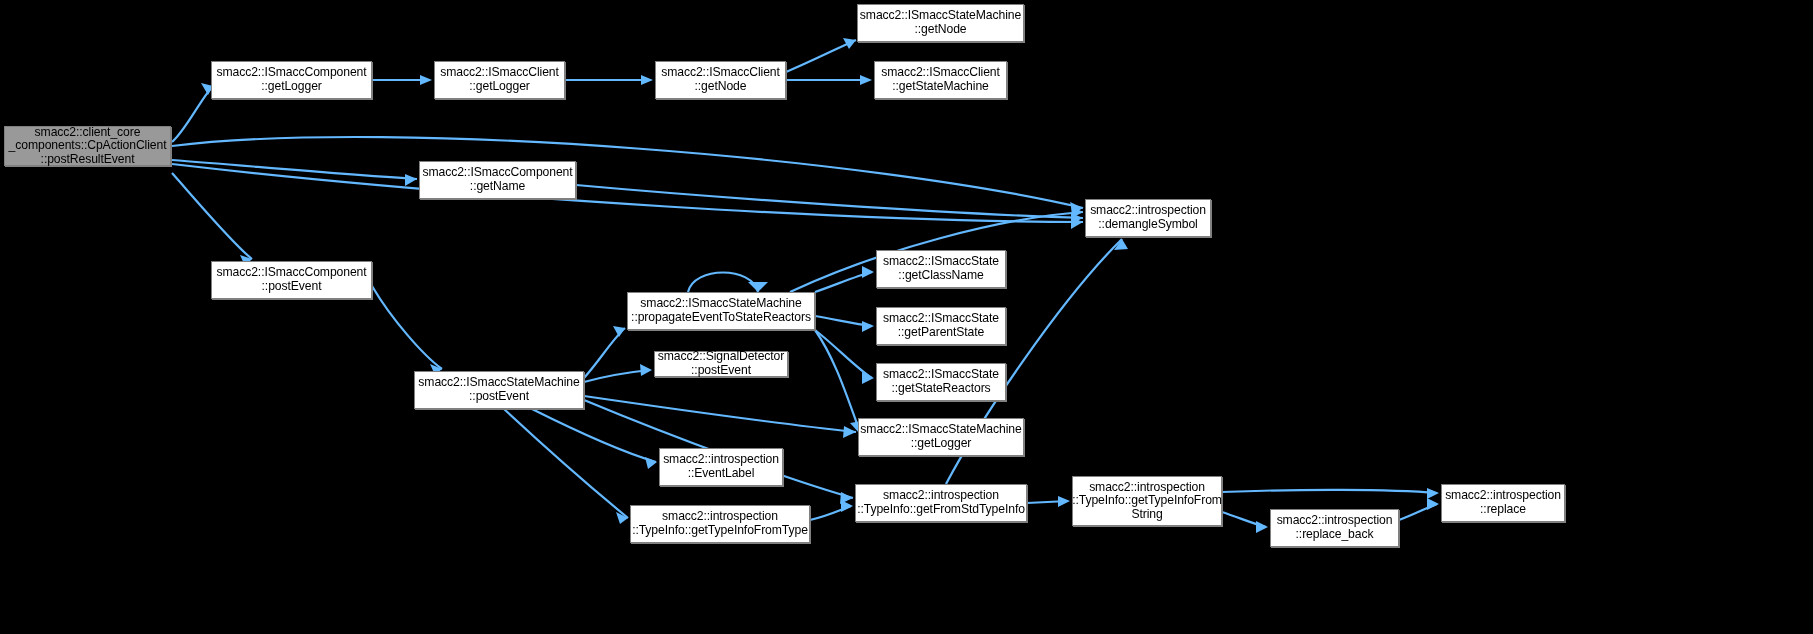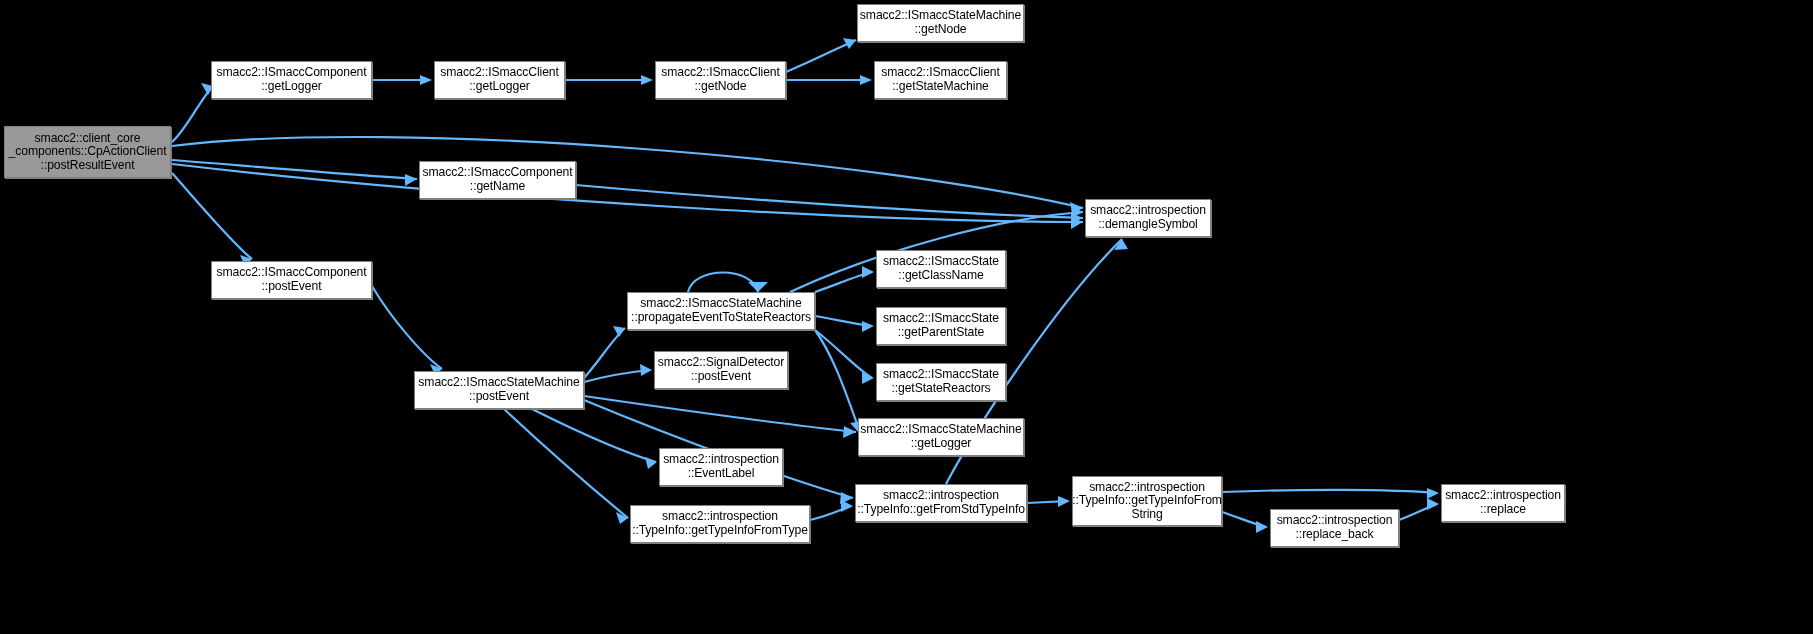--- a/index.html
+++ b/index.html
@@ -70,21 +70,21 @@
       <polygon points="1122,239 1114,250 1128,249" fill="#63b8ff"></polygon>
       <path d="M 1027,503 L 1068,501" fill="none" stroke="#63b8ff" stroke-width="2.2"></path>
       <polygon points="1070,501 1058,496 1058,507" fill="#63b8ff"></polygon>
       <path d="M 1222,492 C 1300,489 1390,489 1437,493" fill="none" stroke="#63b8ff" stroke-width="2.2"></path>
       <polygon points="1439,493 1427,488 1427,499" fill="#63b8ff"></polygon>
       <path d="M 1222,512 C 1240,518 1254,524 1266,527" fill="none" stroke="#63b8ff" stroke-width="2.2"></path>
       <polygon points="1268,527 1256,521 1256,533" fill="#63b8ff"></polygon>
       <path d="M 1399,520 C 1415,514 1426,508 1437,504" fill="none" stroke="#63b8ff" stroke-width="2.2"></path>
       <polygon points="1439,504 1427,498 1427,510" fill="#63b8ff"></polygon>
     </svg>
-<div class="node root" style="left: 4px; top: 126px; width: 167px; height: 52px; font-size: 12.2px;">
+<div class="node root" style="left: 4px; top: 126px; width: 167px; height: 40px; font-size: 12.2px;">
       <span class="lbl">smacc2::client_core
 _components::CpActionClient
 ::postResultEvent</span>
     </div>
     <div class="node" style="left: 211px; top: 61px; width: 161px; height: 38px; font-size: 12.2px;">
       <span class="lbl">smacc2::ISmaccComponent
 ::getLogger</span>
     </div>
     <div class="node" style="left: 434px; top: 61px; width: 131px; height: 38px; font-size: 12.2px;">
       <span class="lbl">smacc2::ISmaccClient
@@ -123,21 +123,21 @@
 ::getClassName</span>
     </div>
     <div class="node" style="left: 876px; top: 307px; width: 130px; height: 38px; font-size: 12.2px;">
       <span class="lbl">smacc2::ISmaccState
 ::getParentState</span>
     </div>
     <div class="node" style="left: 876px; top: 363px; width: 130px; height: 38px; font-size: 12.2px;">
       <span class="lbl">smacc2::ISmaccState
 ::getStateReactors</span>
     </div>
-    <div class="node" style="left: 654px; top: 351px; width: 134px; height: 38px; font-size: 12.2px;">
+    <div class="node" style="left: 654px; top: 351px; width: 134px; height: 26px; font-size: 12.2px;">
       <span class="lbl">smacc2::SignalDetector
 ::postEvent</span>
     </div>
     <div class="node" style="left: 414px; top: 371px; width: 170px; height: 38px; font-size: 12.2px;">
       <span class="lbl">smacc2::ISmaccStateMachine
 ::postEvent</span>
     </div>
     <div class="node" style="left: 858px; top: 418px; width: 166px; height: 38px; font-size: 12.2px;">
       <span class="lbl">smacc2::ISmaccStateMachine
 ::getLogger</span>

